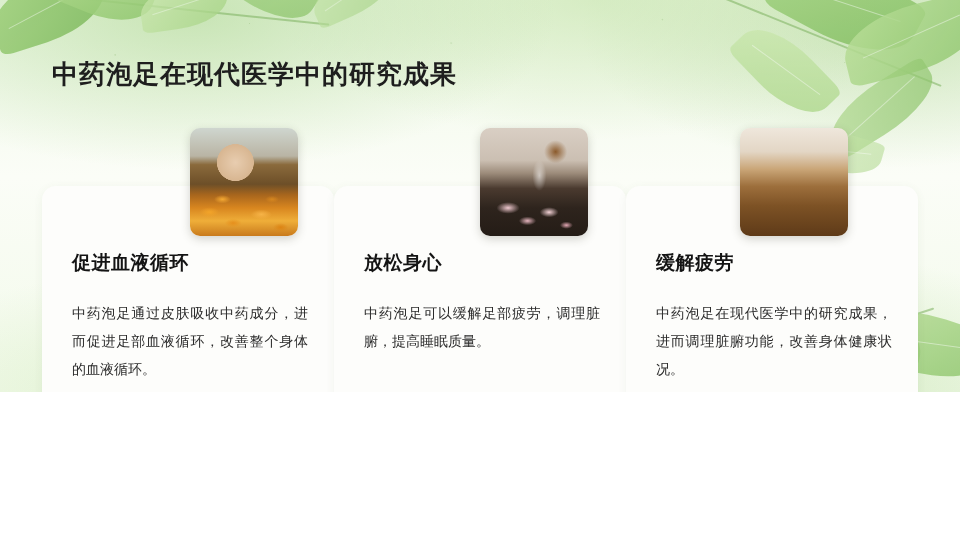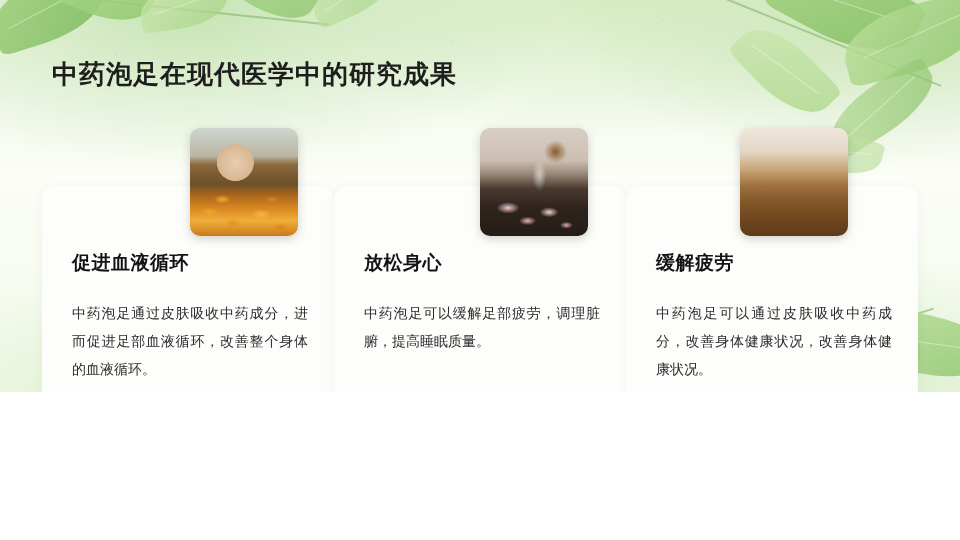--- a/index.html
+++ b/index.html
@@ -255,18 +255,18 @@
         <p class="card-text">中药泡足可以缓解足部疲劳，调理脏腑，提高睡眠质量。</p>
       </div>
     </div>
 
     <div class="card">
       <div class="thumb thumb-3">
         <div class="ph ph3"></div>
       </div>
       <div class="card-body">
         <h2 class="card-title">缓解疲劳</h2>
-        <p class="card-text">中药泡足可以通过皮肤吸收中药成分，改善身体健康状况，改善身体健康状况。</p>
+        <p class="card-text">中药泡足在现代医学中的研究成果，进而调理脏腑功能，改善身体健康状况。</p>
       </div>
     </div>
 
   </div>
 </div>
 
 </body></html>

